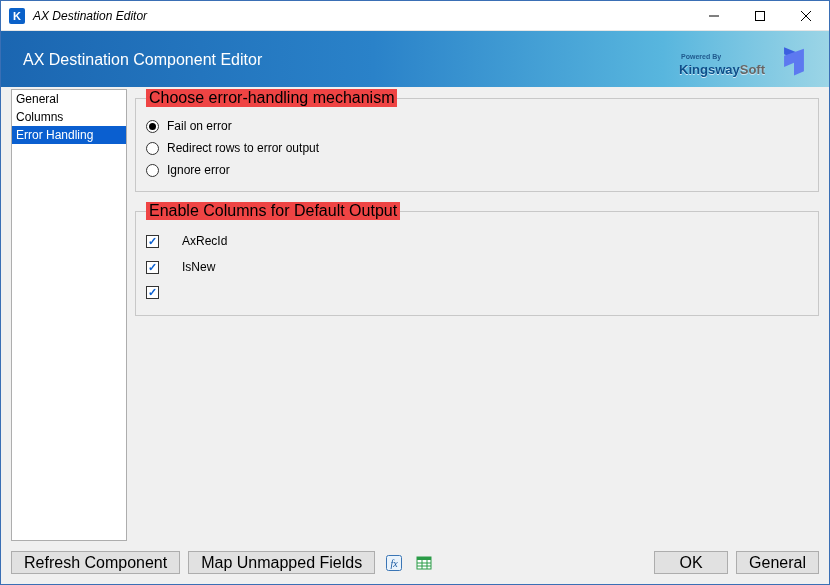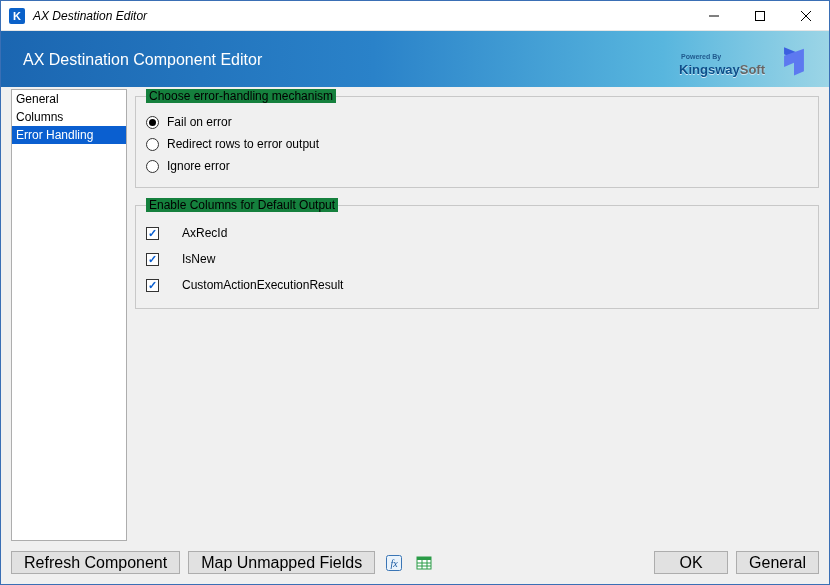--- a/index.html
+++ b/index.html
@@ -104,23 +104,23 @@
     min-width: 0;
   }
   fieldset {
     border: 1px solid #c8c8c8;
     margin: 0 0 10px 0;
     padding: 8px 10px 10px 10px;
     background: #f0f0f0;
   }
   fieldset legend {
     padding: 0 3px;
-    font-size: 12px;
+    font-size: 16px;
     color: #000;
-    background: #15803d;
+    background: #ef4444;
   }
   .radio-row, .check-row {
     display: flex; align-items: center;
     gap: 8px;
     padding: 4px 0;
   }
   .radio {
     width: 13px; height: 13px;
     border: 1px solid #333;
     border-radius: 50%;
@@ -242,21 +242,20 @@
         <label class="check-row">
           <span class="check checked"></span>
           <span>AxRecId</span>
         </label>
         <label class="check-row">
           <span class="check checked"></span>
           <span>IsNew</span>
         </label>
         <label class="check-row">
           <span class="check checked"></span>
-          <span>CustomActionExecutionResult</span>
         </label>
       </fieldset>
 
     </div>
   </div>
 
   <div class="footer">
     <div class="btn">Refresh Component</div>
     <div class="btn">Map Unmapped Fields</div>
     <div class="iconbtn" title="fx">

